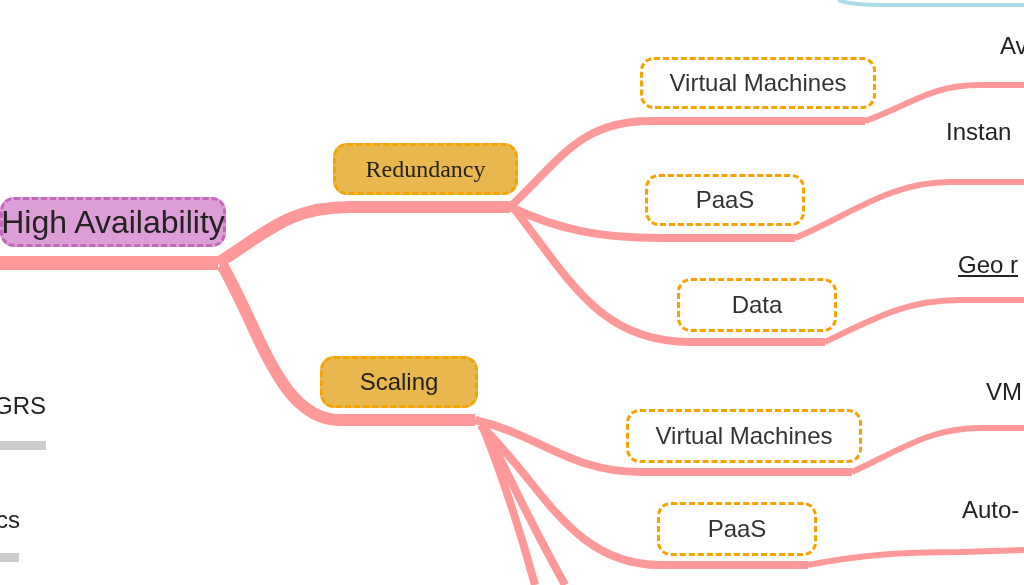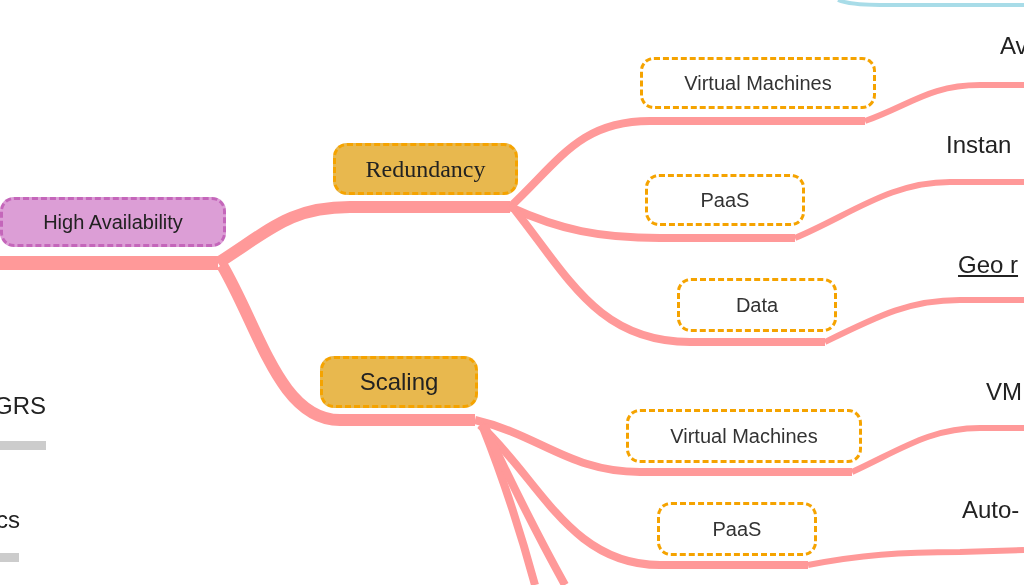--- a/index.html
+++ b/index.html
@@ -1,22 +1,22 @@
 <!DOCTYPE html>
 <html><head>
 <meta charset="utf-8">
 <style>
   html, body { margin:0; padding:0; background:#ffffff; }
   body { width:1024px; height:585px; overflow:hidden; position:relative; font-family:"Liberation Sans", sans-serif; }
   #canvas { position:absolute; left:0; top:0; width:1024px; height:585px; }
   .node { position:absolute; box-sizing:border-box; display:flex; align-items:center; justify-content:center;
           font-family:"Liberation Sans", sans-serif; color:#222; white-space:nowrap; }
-  .root { background:#dc9ed6; border:3px dashed #c466ba; border-radius:14px; font-size:20px; }
+  .root { background:#dc9ed6; border:3px dashed #c466ba; border-radius:14px; font-size:32px; }
   .branch { background:#e8b84e; border:3px dashed #f5a300; border-radius:14px; font-size:24px; }
-  .leaf { background:#ffffff; border:3px dashed #f5a300; border-radius:14px; font-size:20px; color:#333; }
+  .leaf { background:#ffffff; border:3px dashed #f5a300; border-radius:14px; font-size:24px; color:#333; }
   .label { position:absolute; font-size:24px; color:#222; white-space:nowrap; font-family:"Liberation Sans", sans-serif; }
   .bar { position:absolute; background:#cccccc; height:9px; }
 </style>
 </head>
 <body>
 
 <svg id="canvas" width="1024" height="585" viewBox="0 0 1024 585">
 
   <path d="M838,0 Q850,5 880,5 L1024,5" fill="none" stroke="#a8dce8" stroke-width="4"></path>
 
@@ -66,21 +66,21 @@
 </div>
 
 <div class="node leaf" style="left:626px; top:409px; width:236px; height:54px;">
   <span>Virtual Machines</span>
 </div>
 <div class="node leaf" style="left:657px; top:502px; width:160px; height:54px;">
   <span>PaaS</span>
 </div>
 
 <div class="label" style="left:1000px; top:32px;">Av</div>
-<div class="label" style="left:946px; top:131px;">Instan</div>
+<div class="label" style="left:946px; top:118px;">Instan</div>
 <div class="label" style="left:958px; top:251px;text-decoration:underline;">Geo r</div>
 <div class="label" style="left:986px; top:378px;text-align:right;">VM</div>
 <div class="label" style="left:962px; top:496px;">Auto-</div>
 
 <div class="label" style="left:-6px; top:392px;">GRS</div>
 <div class="bar" style="left:0px; top:441px; width:46px;"></div>
 <div class="label" style="left:-4px; top:506px;">cs</div>
 <div class="bar" style="left:0px; top:553px; width:19px;"></div>
 
 </body></html>

